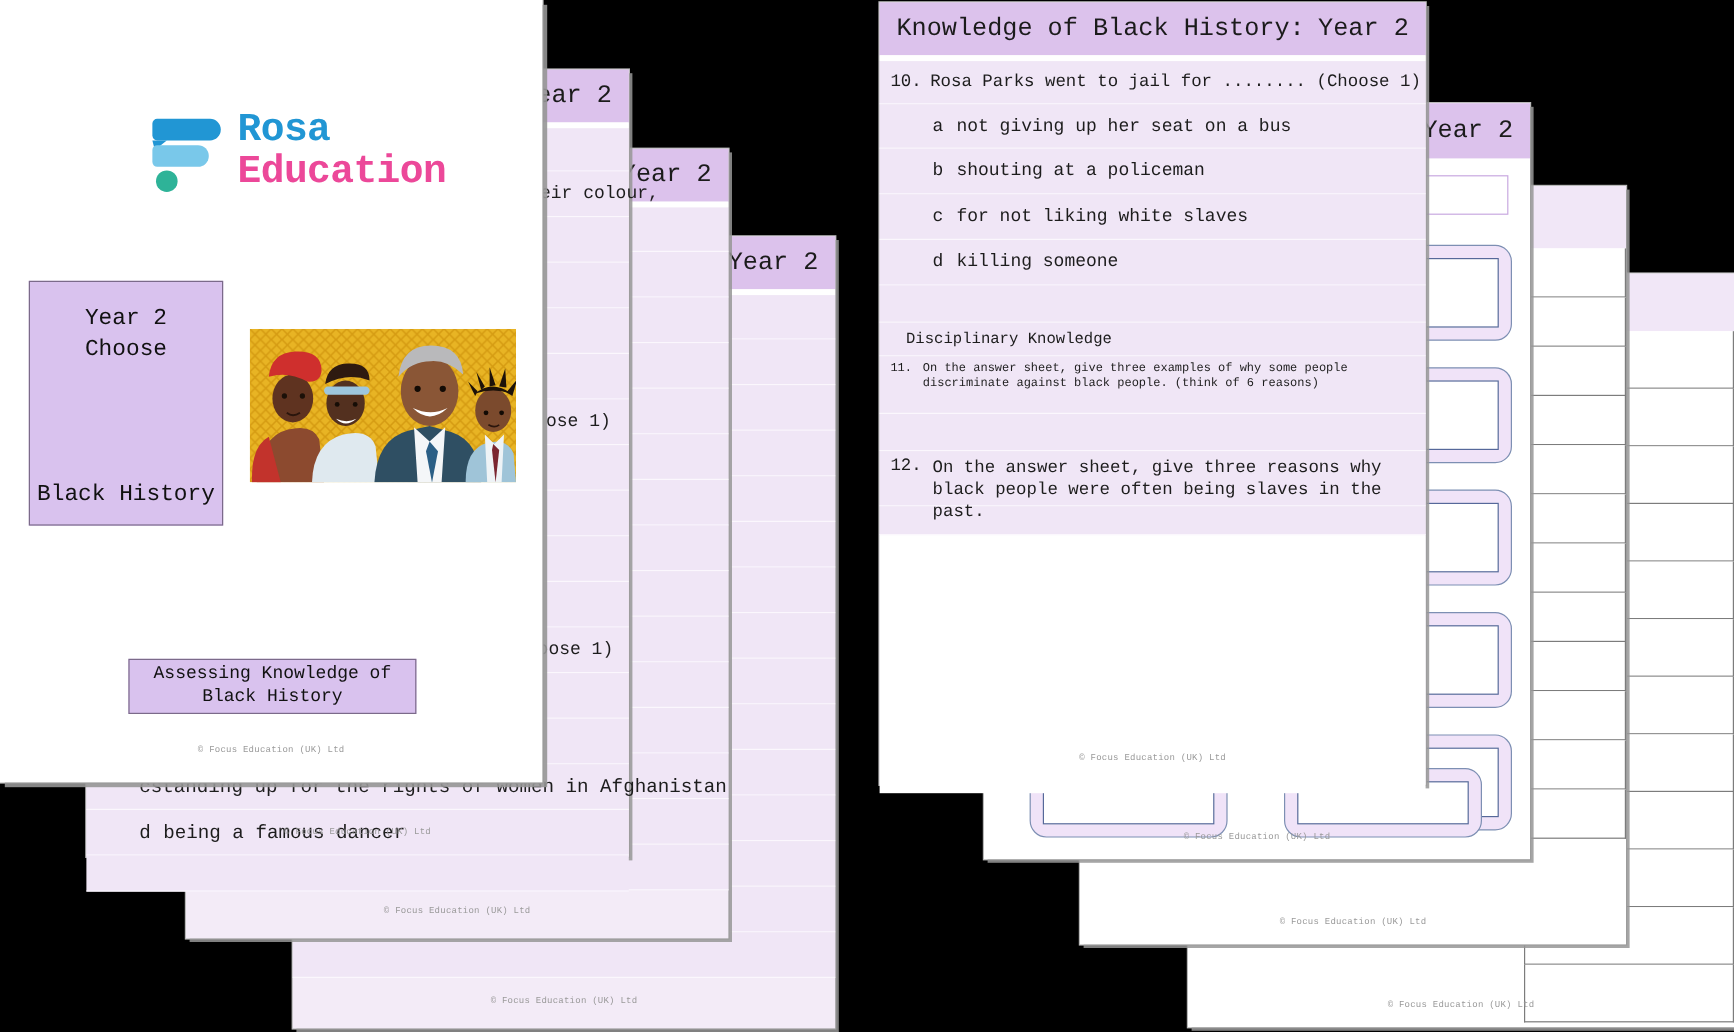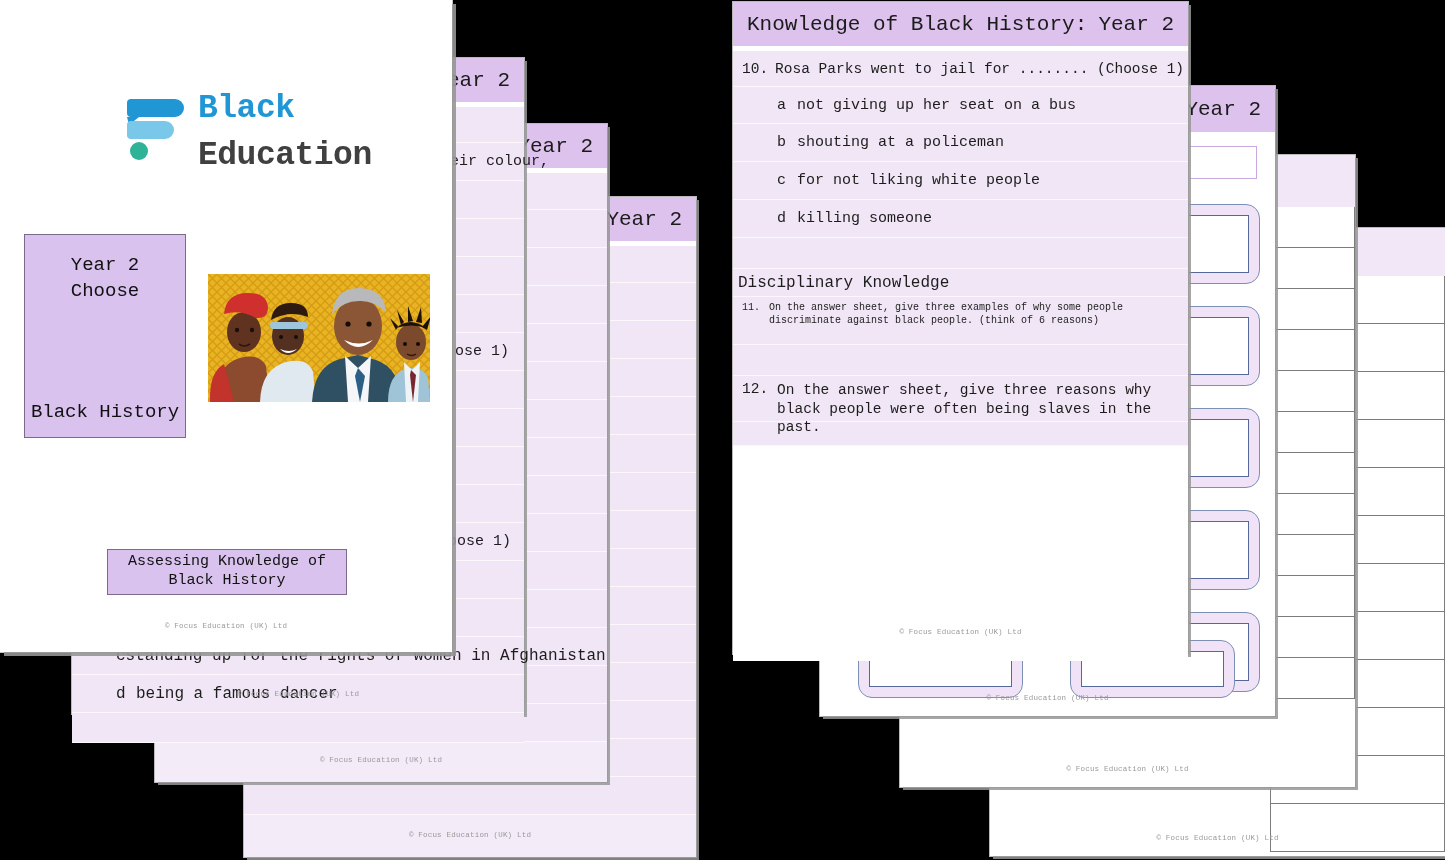--- a/index.html
+++ b/index.html
@@ -29,22 +29,22 @@
 
   .copyright{position:absolute;left:0;right:0;text-align:center;
              font-size:7.5px;color:#9a9a9a;letter-spacing:.2px;}
 
   
   #cover{left:0;top:0;width:452px;height:652px;background:#fff;
          box-shadow:4px 4px 0 0 rgba(150,150,150,.9),0 0 0 1px #c4c4c4;}
   .logo{position:absolute;left:126px;top:92px;width:200px;height:72px;}
   .logo-text{position:absolute;left:72px;top:0;line-height:1;}
   .logo-focus{font-size:33px;font-weight:bold;color:#2196d4;letter-spacing:-.5px;}
-  .logo-edu{font-size:33px;font-weight:bold;color:#404040;letter-spacing:-.5px;
-            margin-top:14px;}
+  .logo-edu{font-size:33px;font-weight:bold;color:#ec4899;letter-spacing:-.5px;
+            margin-top:2px;}
   .mark{position:absolute;left:0;top:3px;width:62px;height:66px;}
 
   #yearbox{position:absolute;left:24px;top:234px;width:162px;height:204px;
            background:#d9c2ee;border:1px solid #7b6a8a;box-sizing:border-box;
            display:flex;flex-direction:column;justify-content:space-between;
            align-items:center;padding:18px 0 14px;}
   #yearbox .yl{font-size:19px;color:#111;text-align:center;line-height:1.35;}
   #yearbox .bh{font-size:19px;color:#111;}
 
   #coverimg{position:absolute;left:208px;top:274px;width:222px;height:128px;
@@ -177,21 +177,21 @@
   <div class="sheet" id="cover">
 
     <div class="logo">
       <svg class="mark" viewBox="0 0 62 66">
         <path d="M5 4 h44 a9 9 0 0 1 0 18 H5 a4 4 0 0 1 -4 -4 V8 a4 4 0 0 1 4 -4 z" fill="#2196d4"></path>
         <path d="M1 22 l12 0 l-10 8 z" fill="#2196d4"></path>
         <path d="M5 26 h34 a9 9 0 0 1 0 18 H5 a4 4 0 0 1 -4 -4 V30 a4 4 0 0 1 4 -4 z" fill="#79c8ea"></path>
         <circle cx="13" cy="56" r="9" fill="#2eb398"></circle>
       </svg>
       <div class="logo-text">
-        <div class="logo-focus">Black</div>
+        <div class="logo-focus">Rosa</div>
         <div class="logo-edu">Education</div>
       </div>
     </div>
 
     <div id="yearbox">
       <div class="yl">
         <div>Year 2</div>
         <div>Choose</div>
       </div>
       <div class="bh">Black History</div>
@@ -347,28 +347,28 @@
       <div class="qrow opt" style="height:37px;font-size:15px">
         <span class="let">a</span>
         <span>not giving up her seat on a bus</span>
       </div>
       <div class="qrow opt" style="height:38px;font-size:15px">
         <span class="let">b</span>
         <span>shouting at a policeman</span>
       </div>
       <div class="qrow opt" style="height:38px;font-size:15px">
         <span class="let">c</span>
-        <span>for not liking white people</span>
+        <span>for not liking white slaves</span>
       </div>
       <div class="qrow opt" style="height:38px;font-size:15px">
         <span class="let">d</span>
         <span>killing someone</span>
       </div>
       <div class="qrow" style="height:31px"></div>
-      <div class="qrow" style="height:28px;font-size:16px;padding-left:5px">
+      <div class="qrow" style="height:28px;font-size:13px;padding-left:22px">
         <span>Disciplinary Knowledge</span>
       </div>
       <div class="qrow" style="height:48px;font-size:10px;padding-left:9px;align-items:flex-start;padding-top:5px;white-space:normal">
         <span class="qnum" style="margin-right:9px">11.</span>
         <span style="display:block;line-height:1.28">On the answer sheet, give three examples of why some people discriminate against black people. (think of 6 reasons)</span>
       </div>
       <div class="qrow" style="height:31px"></div>
       <div class="qrow" style="height:46px;font-size:14.5px;padding-left:9px;align-items:flex-start;padding-top:5px;white-space:normal">
         <span class="qnum" style="margin-right:9px">12.</span>
         <span style="display:block;line-height:1.28">On the answer sheet, give three reasons why black people were often being slaves in the past.</span>

